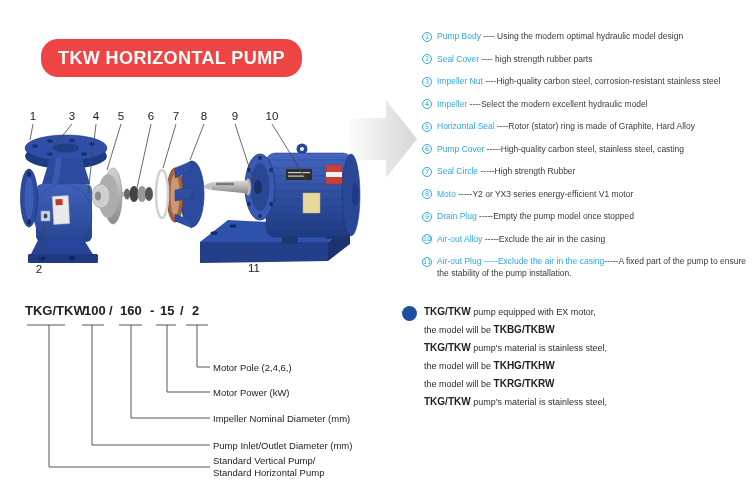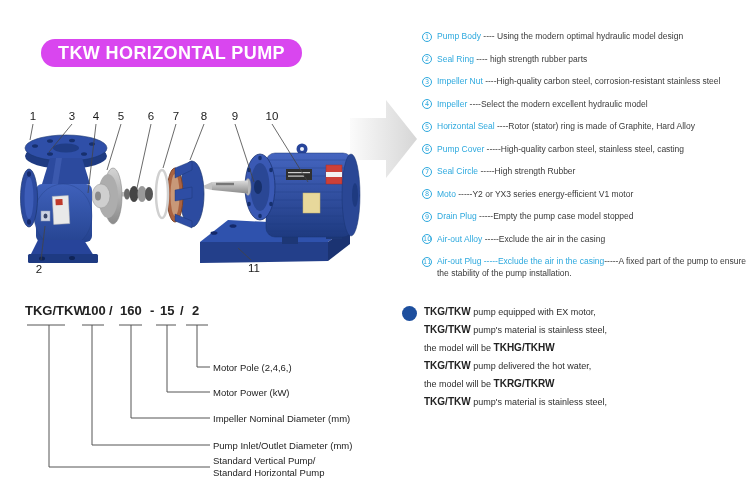--- a/index.html
+++ b/index.html
@@ -1,21 +1,21 @@
 <!DOCTYPE html>
 <html><head>
 <meta charset="utf-8">
 <style>
   * { margin:0; padding:0; box-sizing:border-box; }
   body { background:#ffffff; font-family:"Liberation Sans", sans-serif; }
   .page { position:relative; width:756px; height:500px; background:#fff; overflow:hidden; }
 
   
-  .banner { position:absolute; left:41px; top:39px; width:261px; height:28px;
-            background:#d946ef; border-radius:17px; display:flex; align-items:center; justify-content:center; }
+  .banner { position:absolute; left:41px; top:39px; width:261px; height:38px;
+            background:#ef4444; border-radius:17px; display:flex; align-items:center; justify-content:center; }
   .banner span { color:#fff; font-weight:bold; font-size:18px; letter-spacing:.4px; }
 
   
   .parts-list { position:absolute; left:422px; top:31px; width:334px; list-style:none; }
   .parts-list li { position:relative; padding-left:15px; margin-bottom:11px;
                    font-size:8.5px; line-height:11.5px; color:#3a3a3a; }
   .cnum { position:absolute; left:0; top:0.5px; width:10px; height:10px; border:1px solid #2ea9de;
           border-radius:50%; color:#2ea9de; font-size:6.5px; line-height:8.5px; text-align:center;
           font-family:"DejaVu Sans", sans-serif; }
   .cname { color:#2ea9de; }
@@ -203,28 +203,28 @@
       <text x="204" y="30" class="callout-num">8</text>
       <text x="235" y="30" class="callout-num">9</text>
       <text x="272" y="30" class="callout-num">10</text>
       <text x="39" y="183" class="callout-num">2</text>
       <text x="254" y="182" class="callout-num">11</text>
     </g>
   </svg>
 
   <ul class="parts-list">
     <li><span class="cnum">1</span><span class="cname">Pump Body</span><span class="cdesc"> ---- Using the modern optimal hydraulic model design</span></li>
-    <li><span class="cnum">2</span><span class="cname">Seal Ring</span><span class="cdesc"> ---- high strength rubber parts</span></li>
+    <li><span class="cnum">2</span><span class="cname">Seal Cover</span><span class="cdesc"> ---- high strength rubber parts</span></li>
     <li><span class="cnum">3</span><span class="cname">Impeller Nut</span><span class="cdesc"> ----High-quality carbon steel, corrosion-resistant stainless steel</span></li>
     <li><span class="cnum">4</span><span class="cname">Impeller</span><span class="cdesc"> ----Select the modern excellent hydraulic model</span></li>
     <li><span class="cnum">5</span><span class="cname">Horizontal Seal</span><span class="cdesc"> ----Rotor (stator) ring is made of Graphite, Hard Alloy</span></li>
     <li><span class="cnum">6</span><span class="cname">Pump Cover</span><span class="cdesc"> -----High-quality carbon steel, stainless steel, casting</span></li>
     <li><span class="cnum">7</span><span class="cname">Seal Circle</span><span class="cdesc"> -----High strength Rubber</span></li>
     <li><span class="cnum">8</span><span class="cname">Moto</span><span class="cdesc"> -----Y2 or YX3 series energy-efficient V1 motor</span></li>
-    <li><span class="cnum">9</span><span class="cname">Drain Plug</span><span class="cdesc"> -----Empty the pump case model stopped</span></li>
+    <li><span class="cnum">9</span><span class="cname">Drain Plug</span><span class="cdesc"> -----Empty the pump model once stopped</span></li>
     <li><span class="cnum">10</span><span class="cname">Air-out Alloy</span><span class="cdesc"> -----Exclude the air in the casing</span></li>
     <li><span class="cnum">11</span><span class="cname">Air-out Plug -----Exclude the air in the casing</span><span class="cdesc">-----A fixed part of the pump to ensure the stability of the pump installation.</span></li>
   </ul>
 
   <svg style="position:absolute; left:20px; top:298px;" width="340" height="195" viewBox="0 0 340 195">
     <g>
       <text x="5" y="17" class="model-num">TKG/TKW</text>
       <text x="64" y="17" class="model-num">100</text>
       <text x="89" y="17" class="model-num">/</text>
       <text x="100" y="17" class="model-num">160</text>
@@ -251,20 +251,20 @@
       <text x="193" y="123.5" class="model-label">Impeller Nominal Diameter (mm)</text>
       <text x="193" y="150.5" class="model-label">Pump Inlet/Outlet Diameter (mm)</text>
       <text x="193" y="166" class="model-label">Standard Vertical Pump/</text>
       <text x="193" y="178" class="model-label">Standard Horizontal Pump</text>
     </g>
   </svg>
 
   <div class="notes">
     <div class="note-dot"></div>
     <div class="note-line"><span class="b">TKG/TKW</span><span> pump equipped with EX motor,</span></div>
+    <div class="note-line"><span>the model will be </span><span class="b">TKBG/TKBW</span></div>
     <div class="note-line"><span class="b">TKG/TKW</span><span> pump's material is stainless steel,</span></div>
     <div class="note-line"><span>the model will be </span><span class="b">TKHG/TKHW</span></div>
-    <div class="note-line"><span class="b">TKG/TKW</span><span> pump delivered the hot water,</span></div>
     <div class="note-line"><span>the model will be </span><span class="b">TKRG/TKRW</span></div>
     <div class="note-line"><span class="b">TKG/TKW</span><span> pump's material is stainless steel,</span></div>
   </div>
 
 </div>
 
 </body></html>

